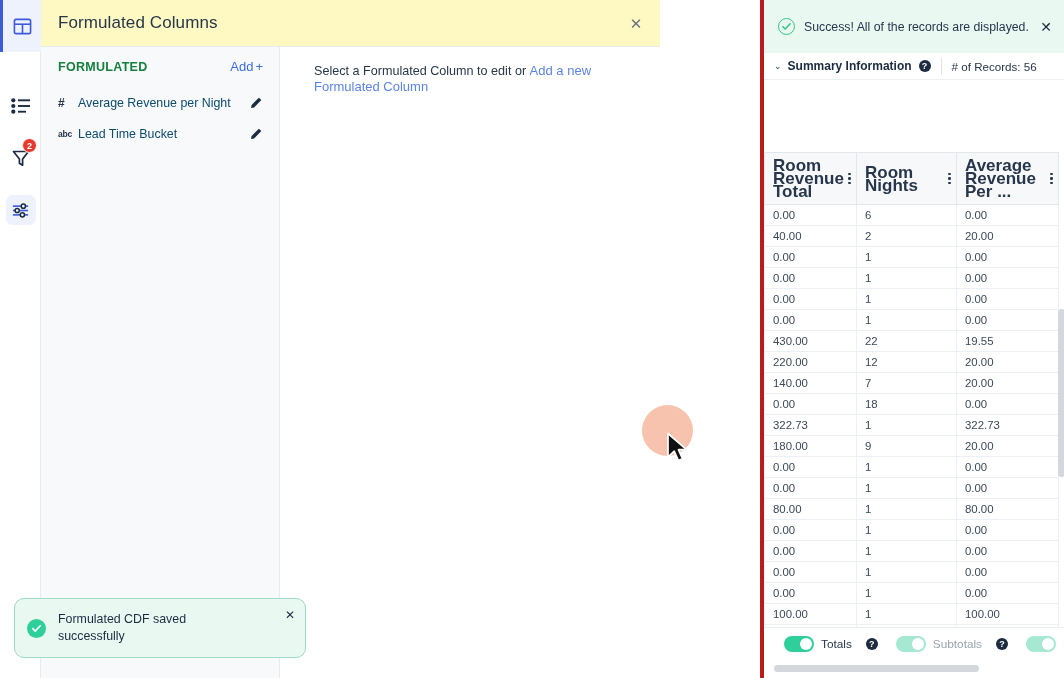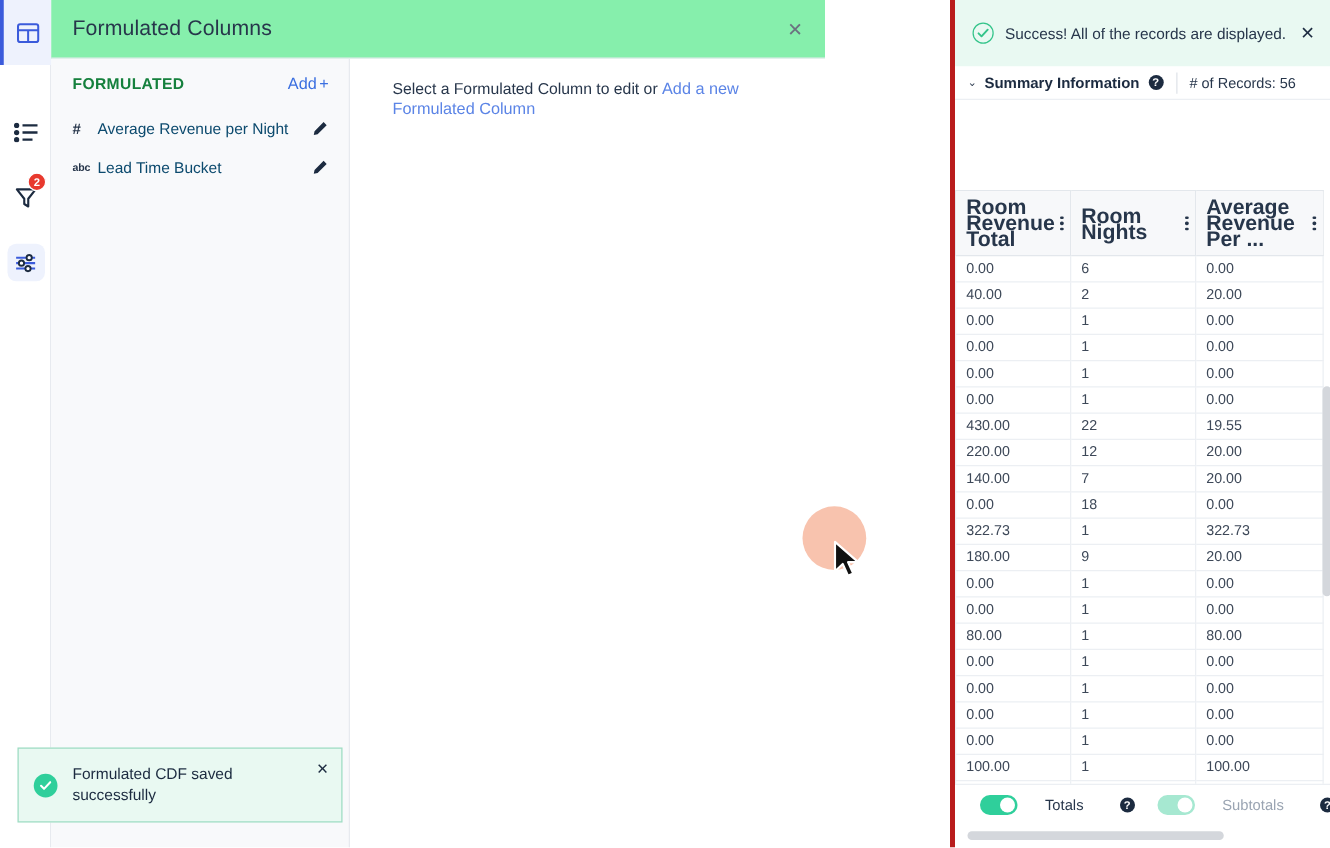--- a/index.html
+++ b/index.html
@@ -29,21 +29,21 @@
     position: absolute; top: 6px; right: 4px;
     min-width: 15px; height: 15px; border-radius: 50%;
     background: #e8392e; color: #fff; font-size: 9px; font-weight: bold;
     display: flex; align-items: center; justify-content: center;
     border: 1.5px solid #fff;
   }
 
   
   .header {
     position: absolute; left: 41px; top: 0; width: 619px; height: 47px;
-    background: #86efac; border-bottom: 1px solid #e7eaef;
+    background: #fef9c3; border-bottom: 1px solid #e7eaef;
     display: flex; align-items: center;
   }
   .header-title {
     margin-left: 17px; font-size: 17px; font-weight: 400; color: #27364b;
     letter-spacing: .1px;
   }
   .header-close {
     position: absolute; right: 14px; top: 14px; width: 20px; height: 20px;
     display: flex; align-items: center; justify-content: center;
     font-size: 15px; color: #6b7280; cursor: pointer; font-family:"DejaVu Sans", sans-serif;
@@ -156,41 +156,41 @@
   .kebab i { width:2.6px; height:2.6px; background:#27364b; border-radius:50%; display:block; }
 
   .col1 { width: 92px; } .col2 { width: 100px; } .col3 { width: 102px; }
 
   
   .tfooter {
     position:absolute; left:0; bottom: 18px; width: 304px; height: 33px;
     background:#fff; border-top:1px solid #eceff3; display:flex; align-items:center;
     padding-left: 20px; gap: 18px;
   }
-  .tg-item { display:flex; align-items:center; gap:22px; }
+  .tg-item { display:flex; align-items:center; gap:7px; }
   .tgl { width: 30px; height: 16px; border-radius: 9px; position:relative; cursor:pointer; flex:0 0 30px; }
   .tgl.on { background:#2fcf9b; }
   .tgl.dim { background:#a6e8d1; }
   .tgl .knob { position:absolute; top:2px; right:2px; width:12px; height:12px; border-radius:50%; background:#fff; }
   .tg-label { font-size:11.8px; color:#27364b; }
   .tg-label.muted { color:#9aa4b2; }
 
   .hscroll {
     position:absolute; left:10px; bottom:6px; width:205px; height:7px;
     background:#d4d7dc; border-radius:4px;
   }
   .vscroll {
     position:absolute; right:3px; top:157px; width:7px; height:168px;
     background:#d4d7dc; border-radius:4px;
   }
 
   
   .toast {
-    position:absolute; left:14px; top:598px; width:260px; height:60px;
-    background:#e9f9f2; border:1px solid #9fdcc4; border-radius:0;
+    position:absolute; left:14px; top:598px; width:292px; height:60px;
+    background:#e9f9f2; border:1px solid #9fdcc4; border-radius:10px;
     display:flex; align-items:center; padding: 0 12px;
   }
   .toast-ico {
     width:19px; height:19px; border-radius:50%; background:#2fcf9b;
     display:flex; align-items:center; justify-content:center; flex:0 0 19px;
   }
   .toast-txt { font-size:12.4px; line-height:17px; color:#1c2b40; margin-left:12px; width:150px; }
   .toast-x { position:absolute; right:10px; top:9px; font-size:12px; color:#1c2b40; cursor:pointer; font-weight:bold; font-family:"DejaVu Sans", sans-serif; }
 </style>
 </head>

